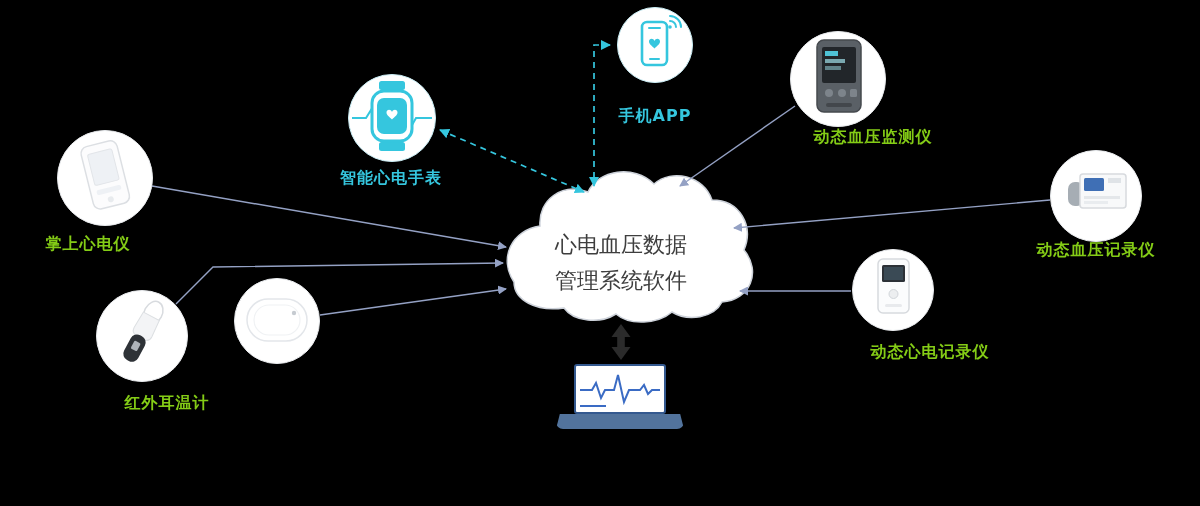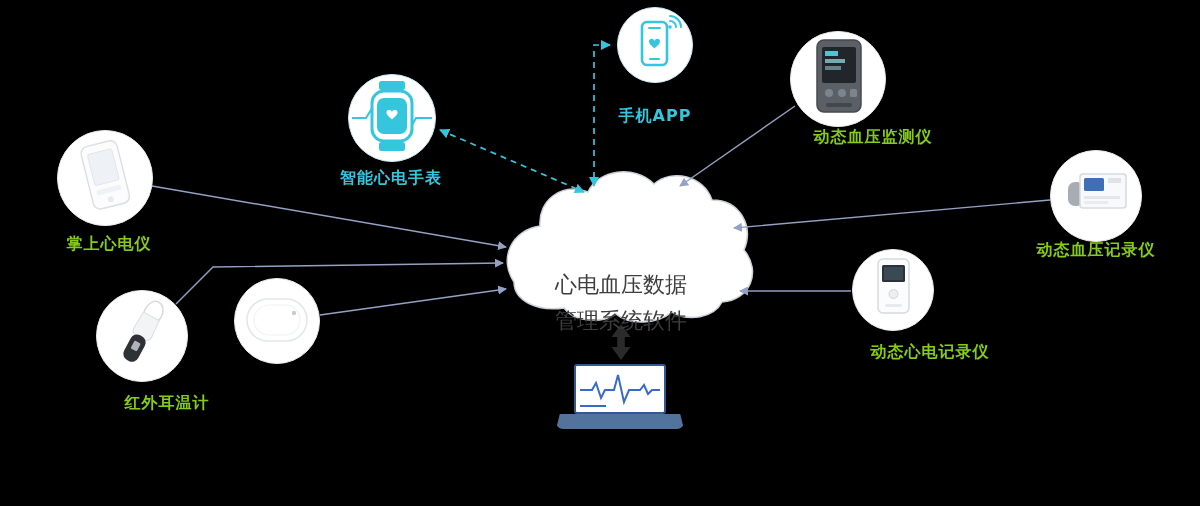--- a/index.html
+++ b/index.html
@@ -15,21 +15,21 @@
   .gray-ring{border:1px solid #e9ebee;}
   .cyan-ring{border:1px solid #c9edf5;}
   .label{
     position:absolute;transform:translateX(-50%);z-index:2;
     font-weight:bold;font-size:16px;letter-spacing:1px;white-space:nowrap;
   }
   .label.blue{color:#84cc16;}
   .label.cyan{color:#35c6de;}
   .cloud-title{
     position:absolute;left:540px;top:227px;width:162px;z-index:3;
-    text-align:center;font-size:22px;line-height:36px;color:#3e3e3e;font-weight:500;margin-top:40px;
+    text-align:center;font-size:22px;line-height:36px;color:#3e3e3e;font-weight:500;
   }
   .cloud-title span{display:block;}
   .laptop-screen{
     position:absolute;left:574px;top:364px;width:92px;height:50px;z-index:2;
     background:#fff;border:2px solid #34598f;border-radius:3px;box-sizing:border-box;
   }
   .laptop-base{
     position:absolute;left:556px;top:414px;width:128px;height:15px;z-index:2;
     background:#52739c;border-radius:2px 2px 7px 7px;
     clip-path:polygon(3% 0,97% 0,100% 100%,0 100%);
@@ -118,21 +118,21 @@
       <svg width="96" height="96" viewBox="0 0 96 96">
         <g transform="rotate(-14 48 48)">
           <rect x="30" y="15" width="37" height="64" rx="7" fill="#fcfcfd" stroke="#dcdfe3" stroke-width="1.5"></rect>
           <rect x="36" y="23" width="25" height="32" rx="2" fill="#eef1f5" stroke="#e2e5e9"></rect>
           <rect x="36" y="60" width="25" height="5" rx="2" fill="#eef1f5"></rect>
           <circle cx="48" cy="72" r="3" fill="#e8ebee"></circle>
         </g>
       </svg>
     </span>
   </div>
-  <div class="label blue" style="left:109px;top:234px;">掌上心电仪</div>
+  <div class="label blue" style="left:88px;top:234px;">掌上心电仪</div>
 
   <div class="node-circle gray-ring" style="left:96px;top:290px;width:92px;height:92px;">
     <span>
       <svg width="92" height="92" viewBox="0 0 92 92">
         <g transform="rotate(28 46 46)">
           <ellipse cx="46" cy="22" rx="9" ry="12" fill="#ffffff" stroke="#d8dbdf" stroke-width="1.5"></ellipse>
           <path d="M37 26 L36 44 Q36 50 42 50 L50 50 Q56 50 56 44 L55 26 Z" fill="#f3f4f6" stroke="#dcdfe2"></path>
           <rect x="38" y="48" width="16" height="28" rx="7" fill="#2e3237"></rect>
           <rect x="42.5" y="55" width="7" height="9" rx="1.5" fill="#aeb4ba"></rect>
         </g>

